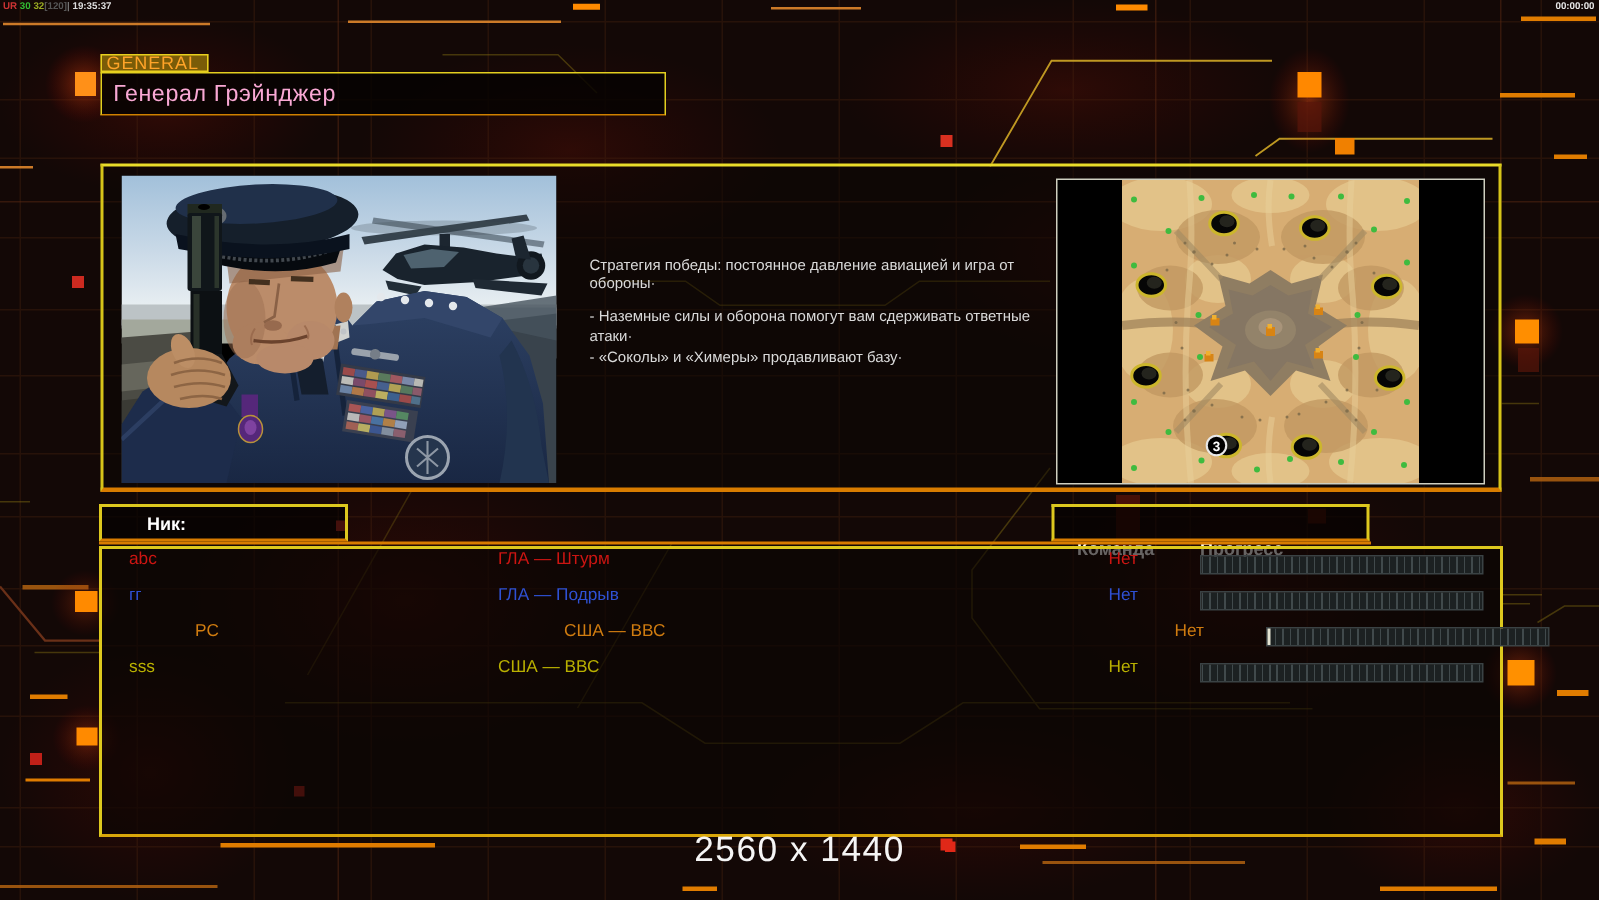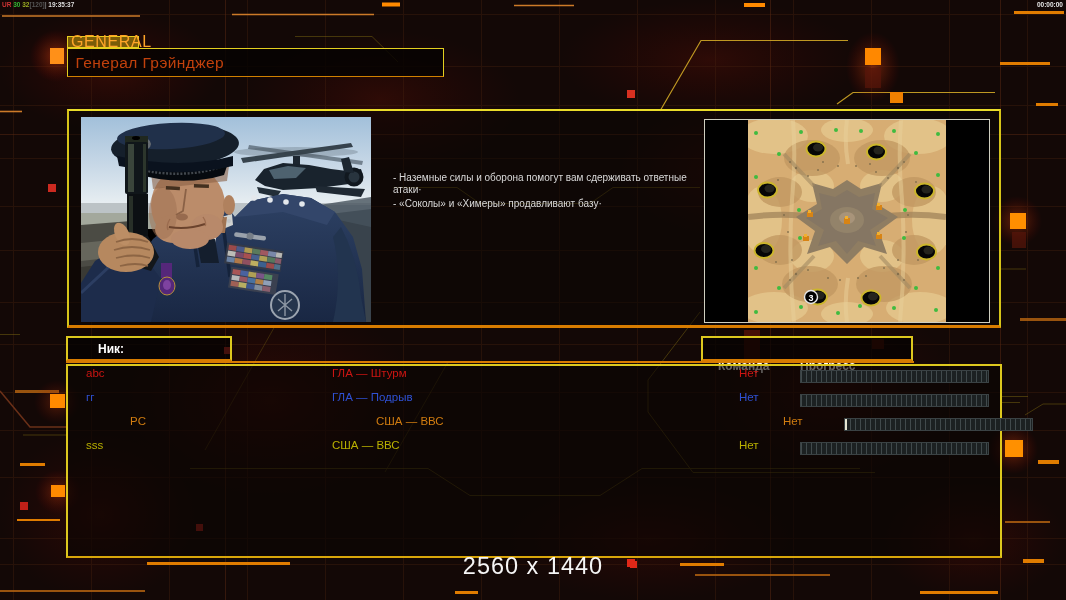--- a/index.html
+++ b/index.html
@@ -1,21 +1,21 @@
 <!DOCTYPE html>
 <html><head><meta charset="utf-8">
 <style>
 html,body{margin:0;padding:0;background:#000;}
 #stage{position:relative;width:1066px;height:600px;overflow:hidden;background:#120806;font-family:"Liberation Sans",sans-serif;}
 #bg{position:absolute;left:0;top:0;}
 .abs{position:absolute;}
 #debug{left:2px;top:1px;font-size:6.5px;line-height:8px;font-weight:bold;letter-spacing:0;color:#ccc;}
 #clock{right:3px;top:1px;font-size:6.5px;line-height:8px;font-weight:bold;color:#e8e8e8;}
-#gentab{left:67px;top:35.5px;width:67px;height:10.5px;background:#7a5c08;border:1px solid #e8cf1e;color:#ffa428;font-size:16px;letter-spacing:0.6px;line-height:10.5px;text-align:left;padding-left:3px;}
-#namebox{left:67px;top:48px;width:367px;height:27px;background:rgba(5,3,1,0.82);border:1.5px solid #e3cf1f;border-bottom-color:#d08000;color:#c2410c;font-size:15.5px;line-height:27px;padding-left:7.5px;letter-spacing:0.4px;}
+#gentab{left:67px;top:35.5px;width:67px;height:10.5px;background:#7a5c08;border:1px solid #e8cf1e;color:#ffa428;font-size:12px;letter-spacing:0.6px;line-height:10.5px;text-align:left;padding-left:3px;}
+#namebox{left:67px;top:48px;width:367px;height:27px;background:rgba(5,3,1,0.82);border:1.5px solid #e3cf1f;border-bottom-color:#d08000;color:#f9a8d4;font-size:15.5px;line-height:27px;padding-left:7.5px;letter-spacing:0.4px;}
 #mainpanel{left:67px;top:109px;width:930px;height:214px;background:rgba(10,5,3,0.5);border:2px solid #d6c419;border-top:2.5px solid #eadc2a;border-bottom:3px solid #d87c00;}
 #portrait{left:81px;top:117px;width:290px;height:205px;background:#000;}
 #strategy{left:393px;top:171.5px;width:296px;color:#d9d9d9;font-size:10px;line-height:12.4px;}
 #strategy p{margin:0 0 10px 0;}
 #mapwin{left:703.5px;top:118.5px;width:284px;height:202px;border:1px solid #cfcfc0;background:#000;}
 #mapimg{left:747.5px;top:119.5px;width:198px;height:202px;}
 .hdr{background:rgba(4,2,1,0.72);border:2px solid #ddc81e;border-bottom-color:#d87c00;color:#fff;font-size:12px;font-weight:bold;line-height:23px;height:21px;}
 #h1{left:66px;top:335.5px;width:132px;padding-left:30px;}
 #h2{left:317.5px;top:336px;width:194.5px;padding-left:13px;}
 #h3{left:701px;top:335.5px;width:208px;}
@@ -306,20 +306,21 @@
 <rect x="46" y="77" width="21" height="42" fill="#0c1013"></rect>
 <rect x="48" y="79" width="4" height="38" fill="#283028"></rect>
 <polygon points="46,119 67,119 78,140 70,154 50,148" fill="#13171b"></polygon>
 
 <ellipse cx="45" cy="135" rx="28" ry="20" fill="#b6885f"></ellipse>
 <ellipse cx="41" cy="117" rx="7" ry="12" fill="#bc8e65" transform="rotate(-24 41 117)"></ellipse>
 <path d="M35,125 Q51,119 67,125 M33,133 Q51,127 69,133 M35,141 Q53,136 69,141 M39,149 Q55,145 67,149" stroke="#8d6544 " stroke-width="1.8" fill="none"></path>
 </g>
 </svg>
 <div class="abs" id="strategy">
+<p>Стратегия победы: постоянное давление авиацией и игра от обороны·</p>
 <p style="margin-bottom:2px">- Наземные силы и оборона помогут вам сдерживать ответные атаки·</p>
 <p>- «Соколы» и «Химеры» продавливают базу·</p>
 </div>
 <div class="abs" id="mapwin"></div>
 <svg class="abs" id="mapimg" viewBox="0 0 198 202" preserveAspectRatio="none">
 <rect x="0" y="0" width="198" height="202" fill="#d7ad73"></rect>
 
 <g fill="#e2c288">
 <ellipse cx="26" cy="16" rx="34" ry="18"></ellipse>
         <ellipse cx="170" cy="16" rx="34" ry="18"></ellipse>

